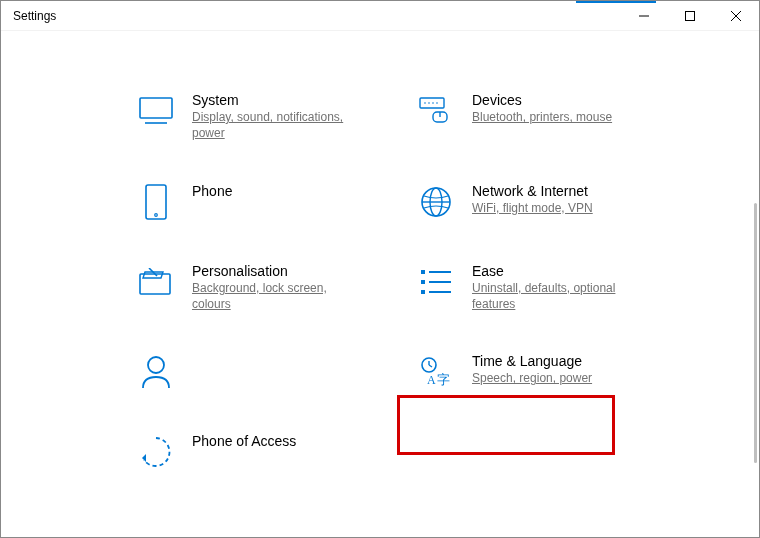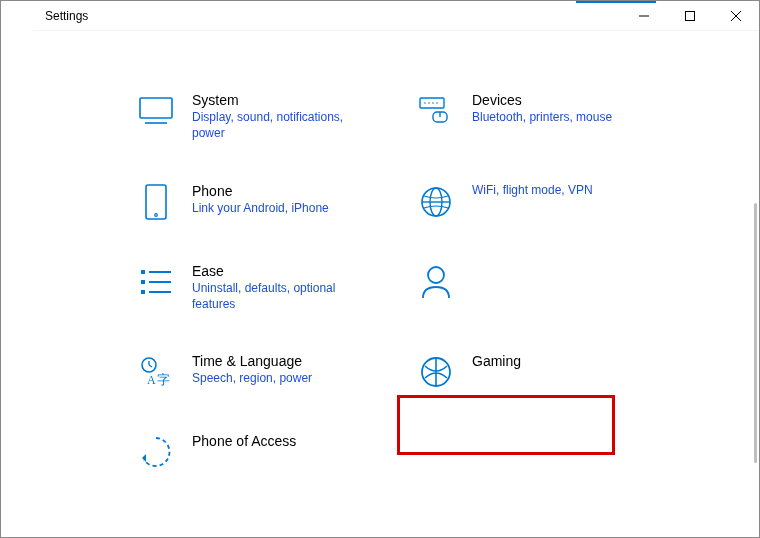--- a/index.html
+++ b/index.html
@@ -19,21 +19,20 @@
     top: 0; left: 575px; width: 80px; height: 2px;
     background: #0078d4;
   }
   .titlebar {
     height: 30px;
     display: flex;
     align-items: center;
     padding: 0 0 0 12px;
     font-size: 12px;
     border-bottom: 1px solid rgba(0,0,0,0.05);
-    margin-left: 32px;
   }
   .titlebar .title { flex: 0 0 auto; }
   .titlebar .spacer { flex: 1 1 auto; }
   .titlebar .sysbtn {
     width: 46px; height: 30px;
     display: flex; align-items: center; justify-content: center;
     cursor: default;
   }
   .content-wrap {
     position: absolute;
@@ -61,23 +60,24 @@
     padding-left: 16px;
     padding-top: 0;
   }
   .cat-title {
     font-size: 14px;
     color: #000;
     line-height: 1.3;
   }
   .cat-desc {
     font-size: 12px;
-    color: #1d4ed8;
+    color: #737373;
     line-height: 1.35;
     max-width: 170px;
+    text-decoration: underline;
   }
   .highlight-box {
     position: absolute;
     border: 3px solid #d40000;
     pointer-events: none;
     left: 396px;
     top: 394px;
     width: 218px;
     height: 60px;
   }
@@ -154,39 +154,52 @@
 
     <div class="category">
       <div class="cat-icon">
         <svg width="22" height="36" viewBox="0 0 22 36">
             <rect x="1" y="1" width="20" height="34" rx="2" fill="none" stroke="#0078d4" stroke-width="1.6"></rect>
             <circle cx="11" cy="31" r="1.3" fill="none" stroke="#0078d4" stroke-width="1.2"></circle>
           </svg>
       </div>
       <div class="cat-text">
         <div class="cat-title">Phone</div>
-        <div class="cat-desc">Link your Android, iPhone</div>
       </div>
     </div>
 
     <div class="category">
       <div class="cat-icon">
         <svg width="32" height="32" viewBox="0 0 32 32">
           <circle cx="16" cy="16" r="14" fill="none" stroke="#0078d4" stroke-width="1.6"></circle>
           <ellipse cx="16" cy="16" rx="6" ry="14" fill="none" stroke="#0078d4" stroke-width="1.4"></ellipse>
           <line x1="2" y1="16" x2="30" y2="16" stroke="#0078d4" stroke-width="1.4"></line>
           <path d="M4 10 Q16 14 28 10" fill="none" stroke="#0078d4" stroke-width="1.2"></path>
           <path d="M4 22 Q16 18 28 22" fill="none" stroke="#0078d4" stroke-width="1.2"></path>
         </svg>
       </div>
       <div class="cat-text">
+        <div class="cat-title">Network &amp; Internet</div>
         <div class="cat-desc">WiFi, flight mode, VPN</div>
       </div>
     </div>
 
+    <div class="category">
+      <div class="cat-icon">
+        <svg width="34" height="28" viewBox="0 0 34 28">
+          <rect x="1" y="6" width="30" height="20" rx="1" fill="none" stroke="#0078d4" stroke-width="1.6"></rect>
+          <path d="M6 4 L24 4 L22 10 L4 10 Z" fill="none" stroke="#0078d4" stroke-width="1.4"></path>
+          <line x1="10" y1="0" x2="18" y2="8" stroke="#0078d4" stroke-width="1.6"></line>
+        </svg>
+      </div>
+      <div class="cat-text">
+        <div class="cat-title">Personalisation</div>
+        <div class="cat-desc">Background, lock screen, colours</div>
+      </div>
+    </div>
 
     <div class="category">
       <div class="cat-icon">
         <svg width="30" height="28" viewBox="0 0 30 28">
           <rect x="0" y="2" width="4" height="4" fill="#0078d4"></rect>
             <line x1="8" y1="4" x2="30" y2="4" stroke="#0078d4" stroke-width="2"></line>
           <rect x="0" y="12" width="4" height="4" fill="#0078d4"></rect>
             <line x1="8" y1="14" x2="30" y2="14" stroke="#0078d4" stroke-width="2"></line>
           <rect x="0" y="22" width="4" height="4" fill="#0078d4"></rect>
             <line x1="8" y1="24" x2="30" y2="24" stroke="#0078d4" stroke-width="2"></line>
@@ -216,32 +229,20 @@
           <text x="8" y="28" font-size="12" fill="#0078d4" font-family="Segoe UI">A</text>
           <text x="18" y="28" font-size="13" fill="#0078d4" font-family="Segoe UI">字</text>
         </svg>
       </div>
       <div class="cat-text">
         <div class="cat-title">Time &amp; Language</div>
         <div class="cat-desc">Speech, region, power</div>
       </div>
     </div>
 
-    <div class="category">
-      <div class="cat-icon">
-        <svg width="32" height="32" viewBox="0 0 32 32">
-          <circle cx="16" cy="16" r="14" fill="none" stroke="#0078d4" stroke-width="1.8"></circle>
-          <path d="M16 3 L16 29 M5 10 Q16 20 27 10 M5 22 Q16 12 27 22" fill="none" stroke="#0078d4" stroke-width="1.6"></path>
-        </svg>
-      </div>
-      <div class="cat-text">
-        <div class="cat-title">Gaming</div>
-        <div class="cat-desc"></div>
-      </div>
-    </div>
 
     <div class="category">
       <div class="cat-icon">
         <svg width="32" height="32" viewBox="0 0 32 32">
           <path d="M16 2 A14 14 0 1 1 4 24" fill="none" stroke="#0078d4" stroke-width="1.8" stroke-dasharray="4 3"></path>
           <polygon points="2,22 6,18 6,26" fill="#0078d4"></polygon>
         </svg>
       </div>
       <div class="cat-text">
         <div class="cat-title">Phone of Access</div>

